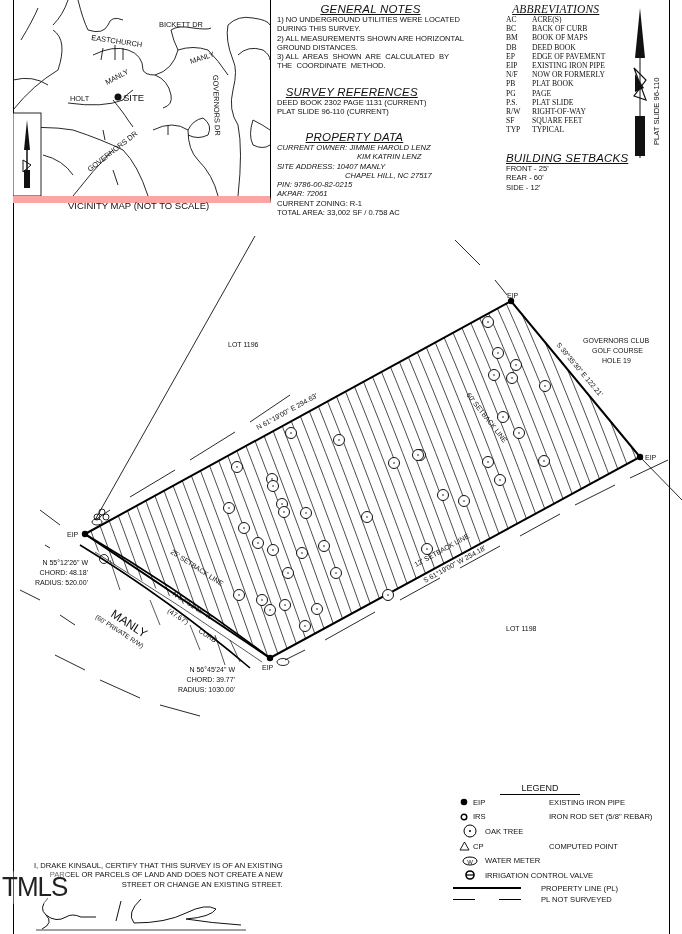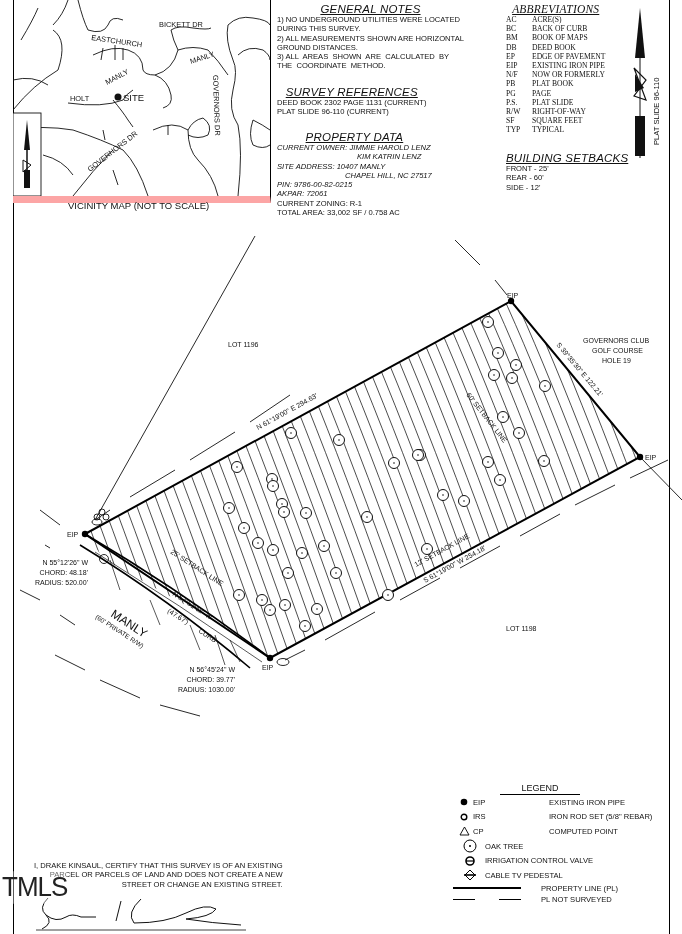--- a/index.html
+++ b/index.html
@@ -439,55 +439,55 @@
   <div class="legend-row">
     <span class="legend-sym">
         <svg width="8" height="8">
           <circle cx="4" cy="4" r="2.8" fill="none" stroke="#000" stroke-width="1.4"></circle>
         </svg>
       </span>
     <span style="width:76px;">IRS</span>
     <span>IRON ROD SET (5/8" REBAR)</span>
   </div>
   <div class="legend-row">
+    <span class="legend-sym" style="width:30px;">
+        <svg width="14" height="14">
+          <circle cx="7" cy="7" r="6" fill="none" stroke="#000"></circle>
+          <circle cx="7" cy="7" r="1" fill="#000"></circle>
+        </svg>
+      </span>
+    <span>OAK TREE</span>
+  </div>
+  <div class="legend-row">
     <span class="legend-sym">
         <svg width="11" height="10">
           <polygon points="5.5,1 10,9 1,9" fill="none" stroke="#000" stroke-width="0.9"></polygon>
         </svg>
       </span>
     <span style="width:76px;">CP</span>
     <span>COMPUTED POINT</span>
   </div>
   <div class="legend-row">
     <span class="legend-sym" style="width:30px;">
-        <svg width="14" height="14">
-          <circle cx="7" cy="7" r="6" fill="none" stroke="#000"></circle>
-          <circle cx="7" cy="7" r="1" fill="#000"></circle>
+        <svg width="16" height="10">
+          <ellipse cx="8" cy="5" rx="7" ry="4" fill="none" stroke="#000"></ellipse>
+          <text x="5.2" y="7.5" font-size="6">W</text>
         </svg>
       </span>
-    <span>OAK TREE</span>
+    <span>WATER METER</span>
   </div>
   <div class="legend-row">
     <span class="legend-sym" style="width:30px;">
         <svg width="10" height="10">
           <circle cx="5" cy="5" r="4" fill="none" stroke="#000" stroke-width="1.6"></circle>
           <line x1="1" y1="5" x2="9" y2="5" stroke="#000" stroke-width="1.2"></line>
         </svg>
       </span>
     <span>IRRIGATION CONTROL VALVE</span>
   </div>
-  <div class="legend-row">
-    <span class="legend-sym" style="width:30px;">
-        <svg width="12" height="12">
-          <polygon points="6,1 11,6 6,11 1,6" fill="none" stroke="#000" stroke-width="1"></polygon>
-          <line x1="0" y1="6" x2="12" y2="6" stroke="#000" stroke-width="1.6"></line>
-        </svg>
-      </span>
-    <span>CABLE TV PEDESTAL</span>
-  </div>
   <div class="legend-row" style="height:11px;">
     <span style="width:68px; margin-left:-2px; margin-right:20px; border-top:2px solid #000;"></span>
     <span>PROPERTY LINE (PL)</span>
   </div>
   <div class="legend-row" style="height:11px;">
     <span style="width:22px; margin-left:-2px; border-top:1px solid #000;"></span>
     <span style="width:24px;"></span>
     <span style="width:22px; margin-right:20px; border-top:1px solid #000;"></span>
     <span>PL NOT SURVEYED</span>
   </div>

